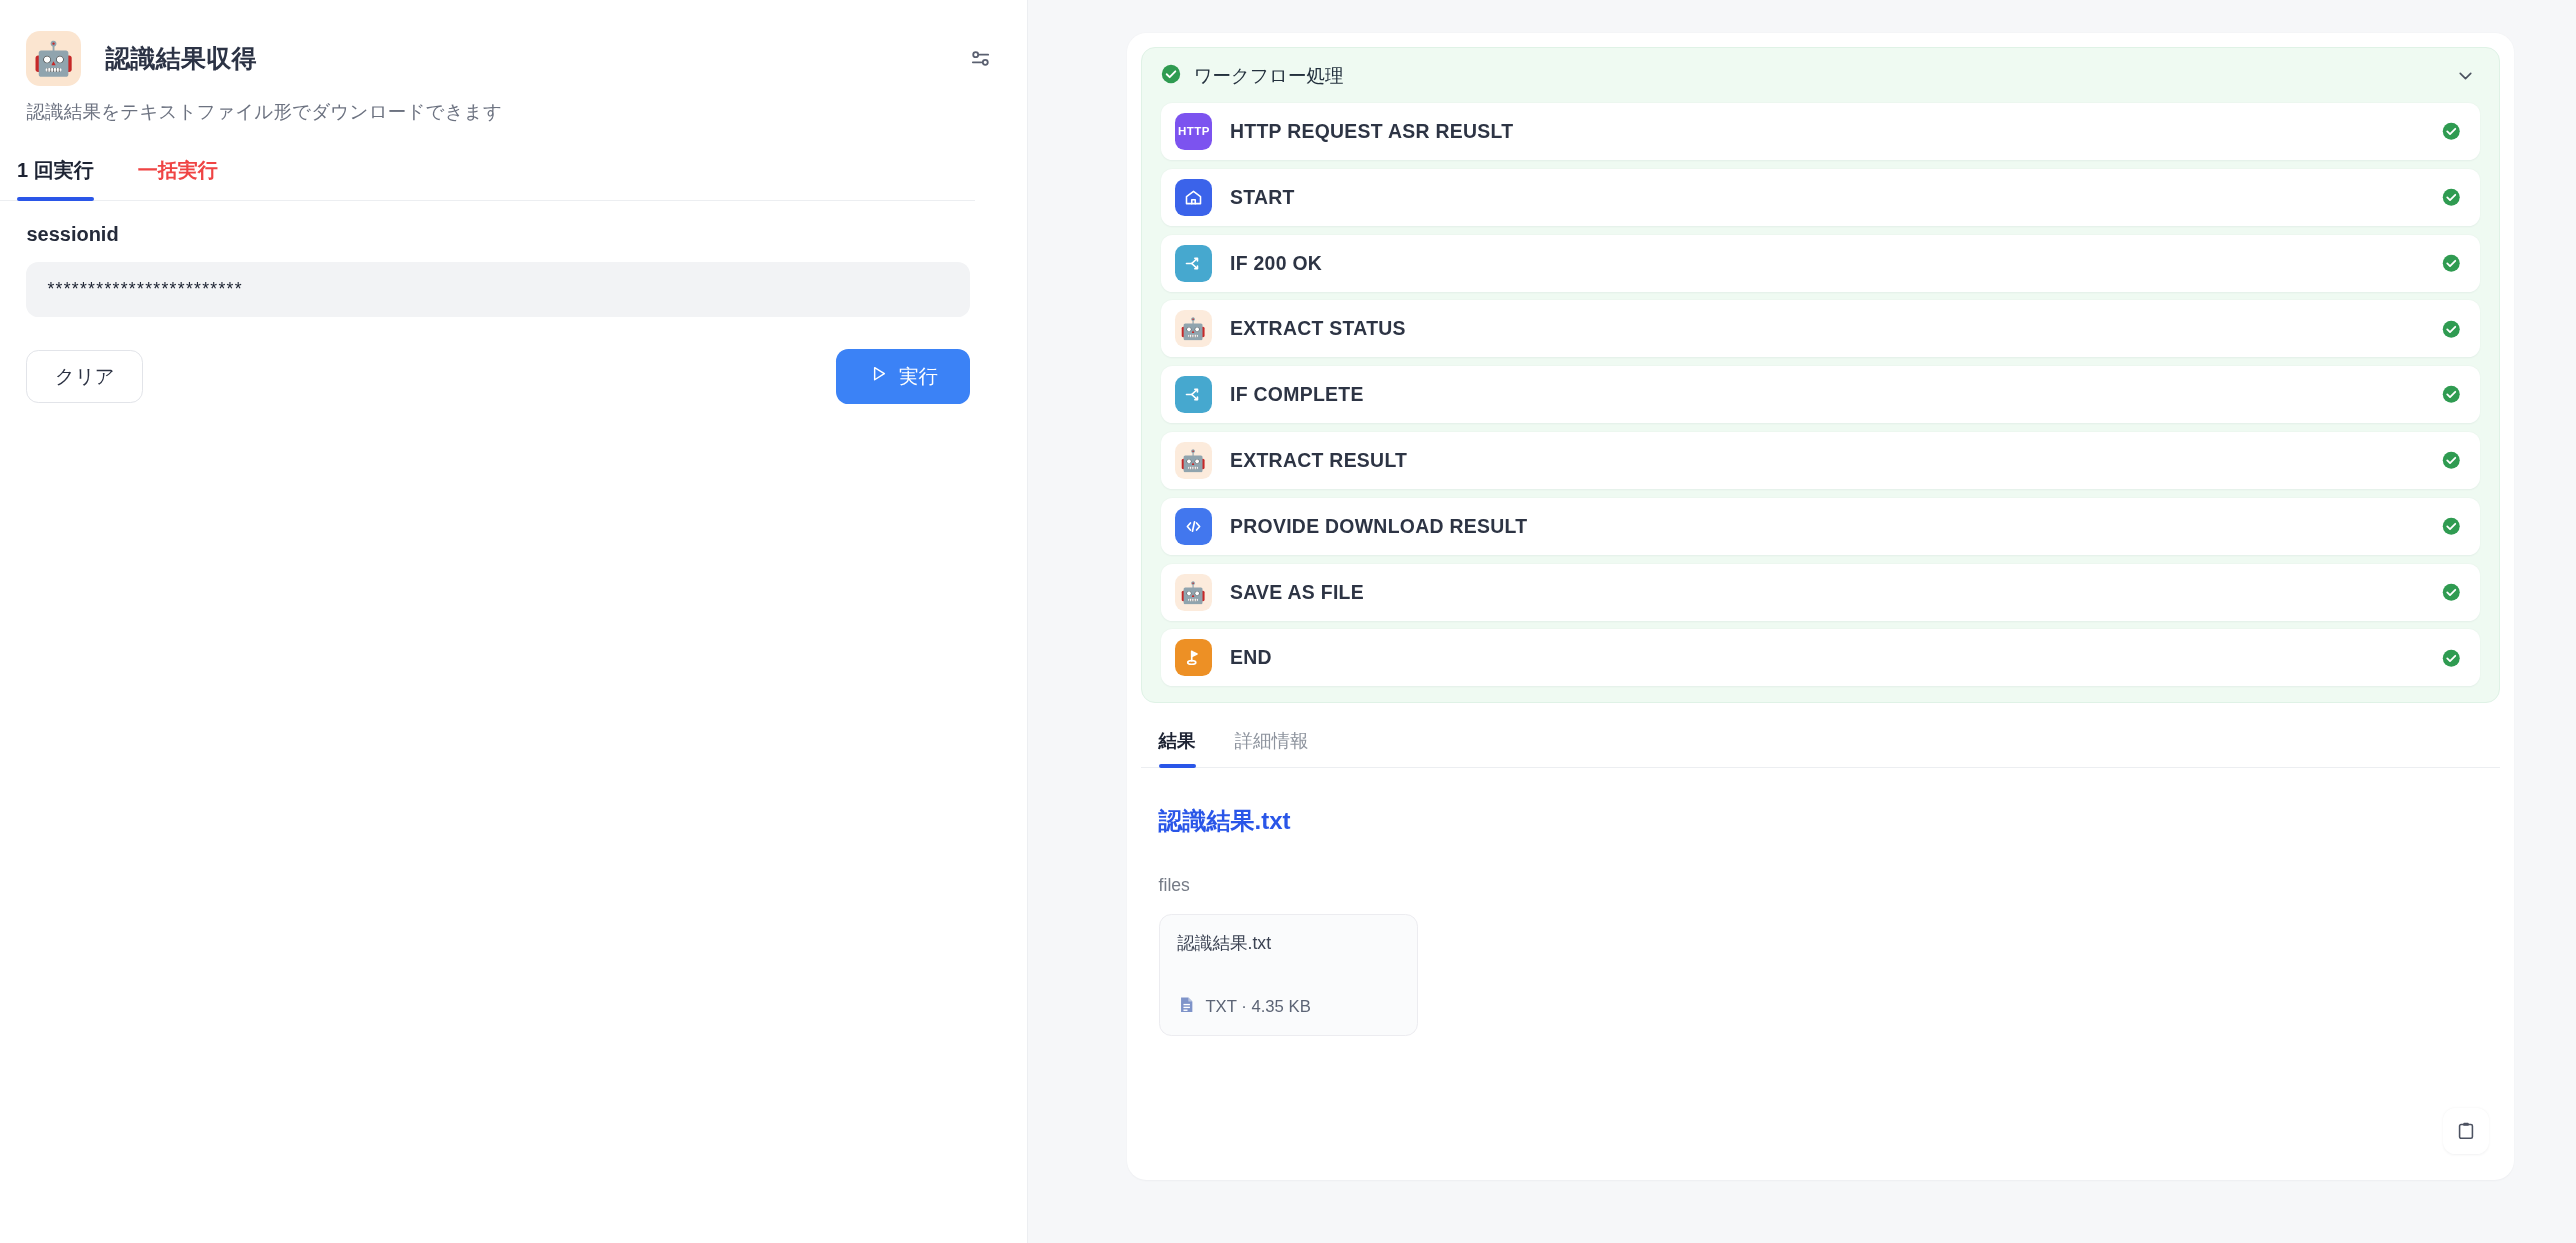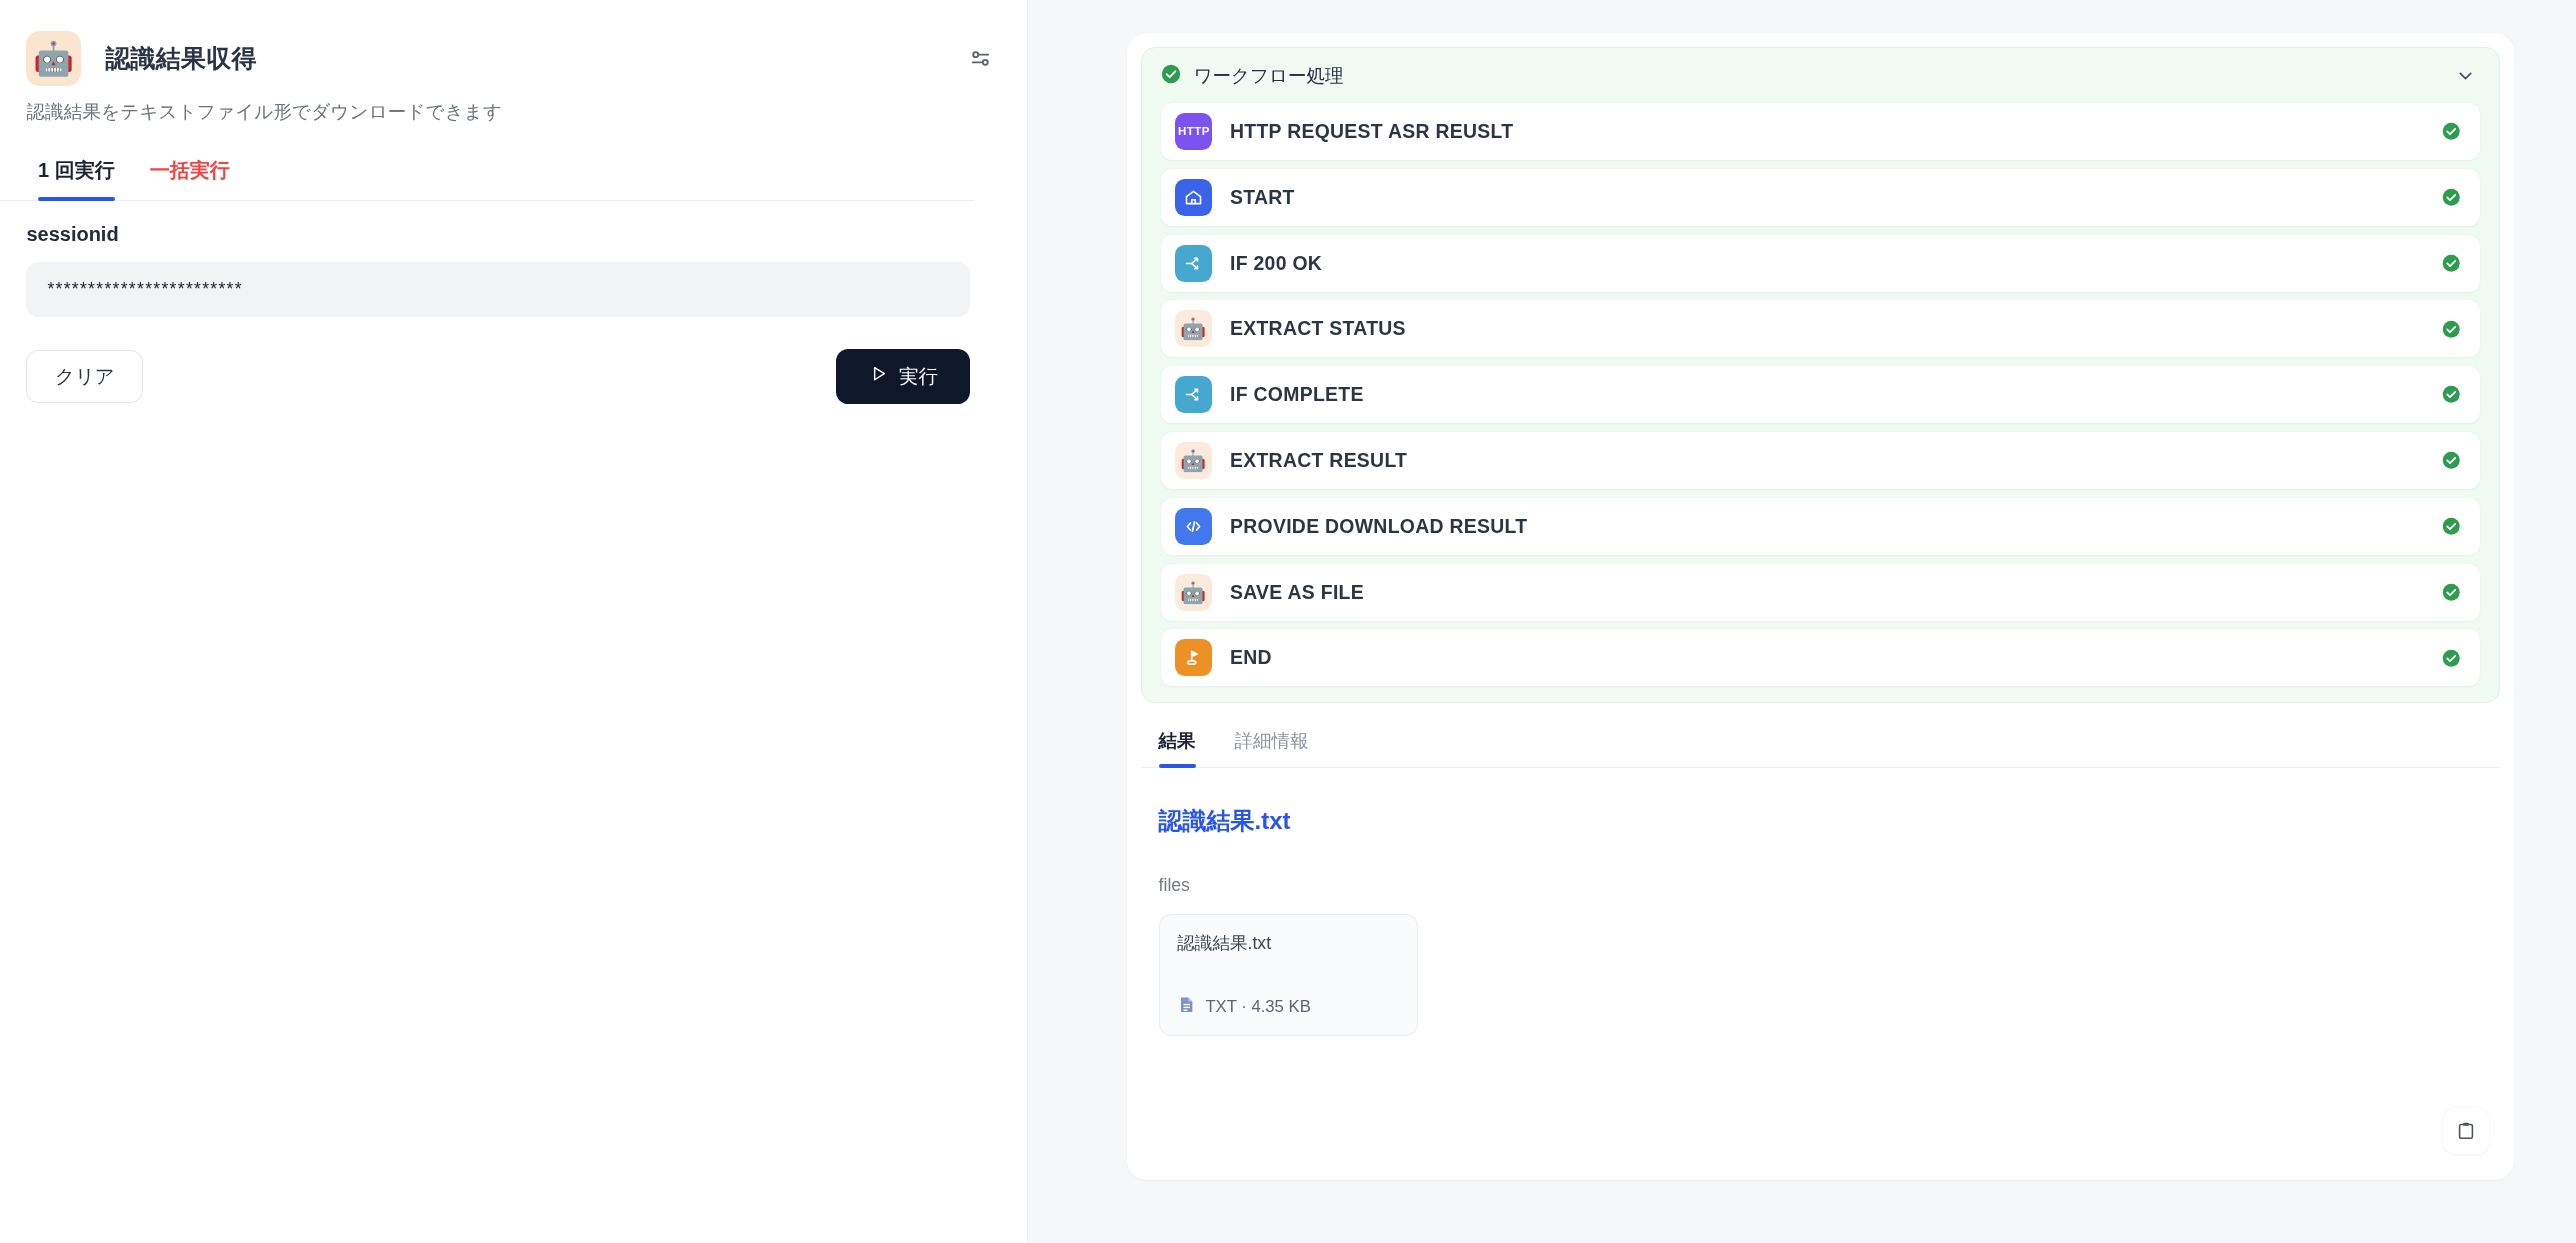--- a/index.html
+++ b/index.html
@@ -66,26 +66,26 @@
     margin-top: 25px;
     font-size: 18.5px;
     color: #6c7280;
     letter-spacing: 0.2px;
   }
 
   
   .tabs-row {
     margin-top: 33px;
     display: flex;
-    gap: 0px;
+    gap: 9px;
     position: relative;
     border-bottom: 0.9px solid #eceef1;
     width: 975px;
     margin-left: -26.4px;
-    padding-left: 38px;
+    padding-left: 17px;
   }
   .tab {
     font-size: 20px;
     padding: 0 0 16px 0;
     margin-right: 35px;
     cursor: pointer;
     position: relative;
     color: #ef4444;
     font-weight: 700;
   }
@@ -146,21 +146,21 @@
     font-family: "Liberation Sans", sans-serif;
     display: flex;
     align-items: center;
     justify-content: center;
   }
   .btn-run {
     height: 55px;
     min-width: 134px;
     padding: 0 25px;
     border: none;
-    background: #0f172a;
+    background: #3b82f6;
     border-radius: 12.3px;
     font-size: 19.4px;
     color: #ffffff;
     cursor: pointer;
     font-family: "Liberation Sans", sans-serif;
     display: flex;
     align-items: center;
     justify-content: center;
     gap: 10.6px;
   }

